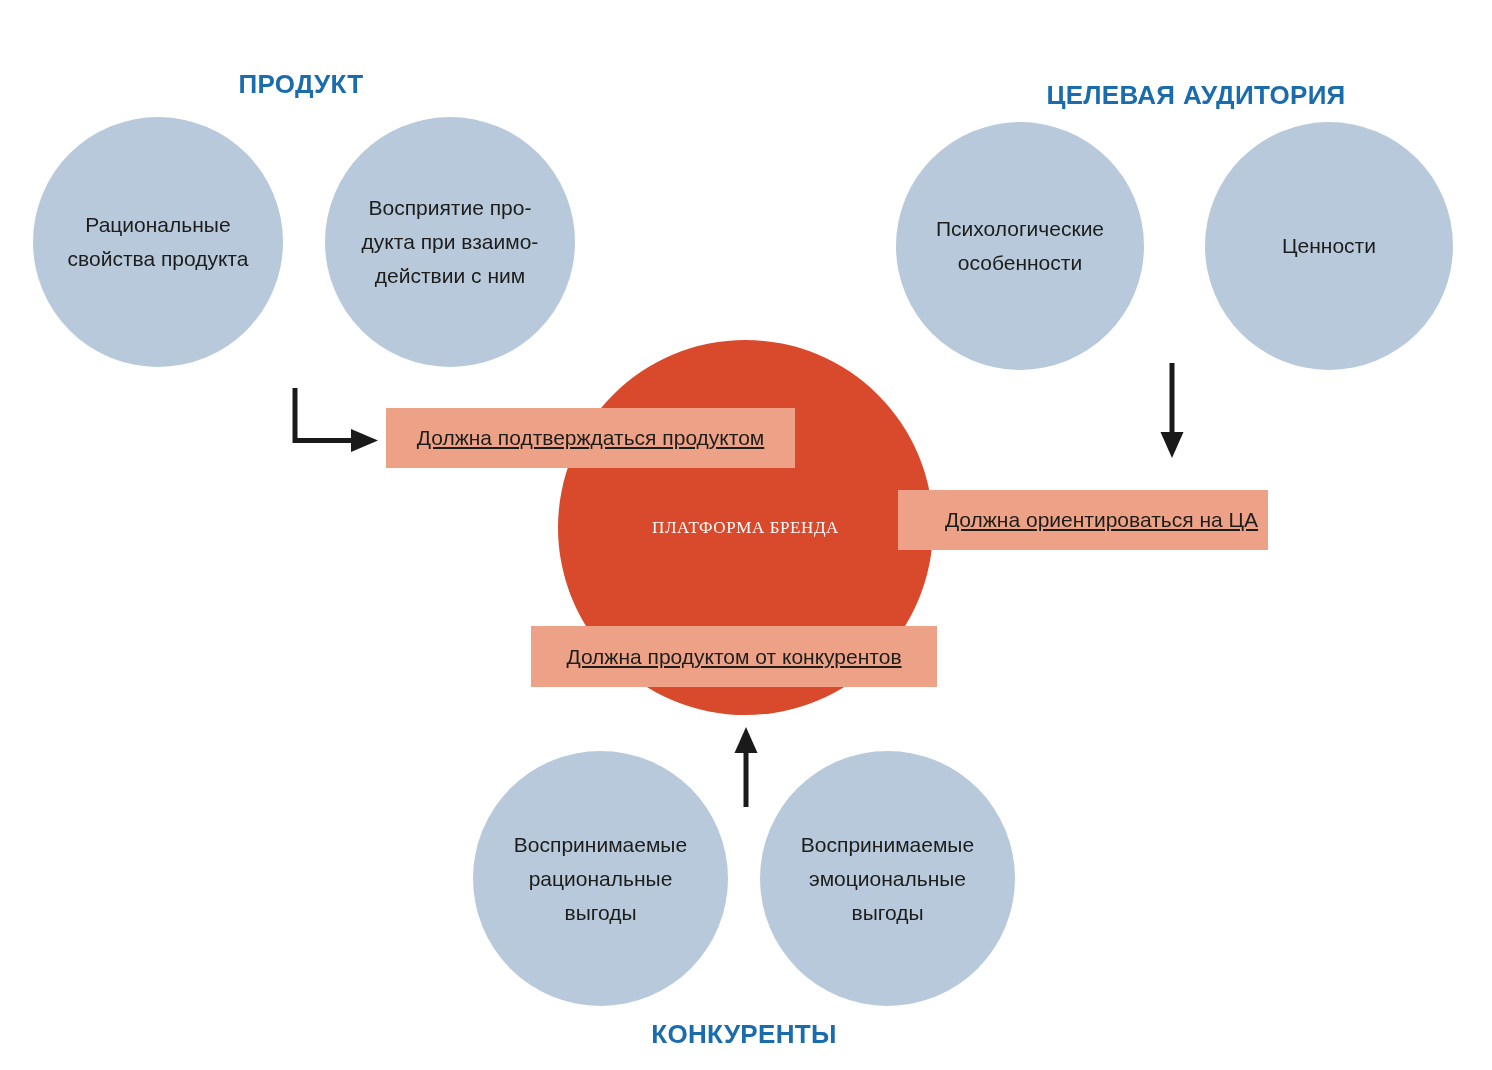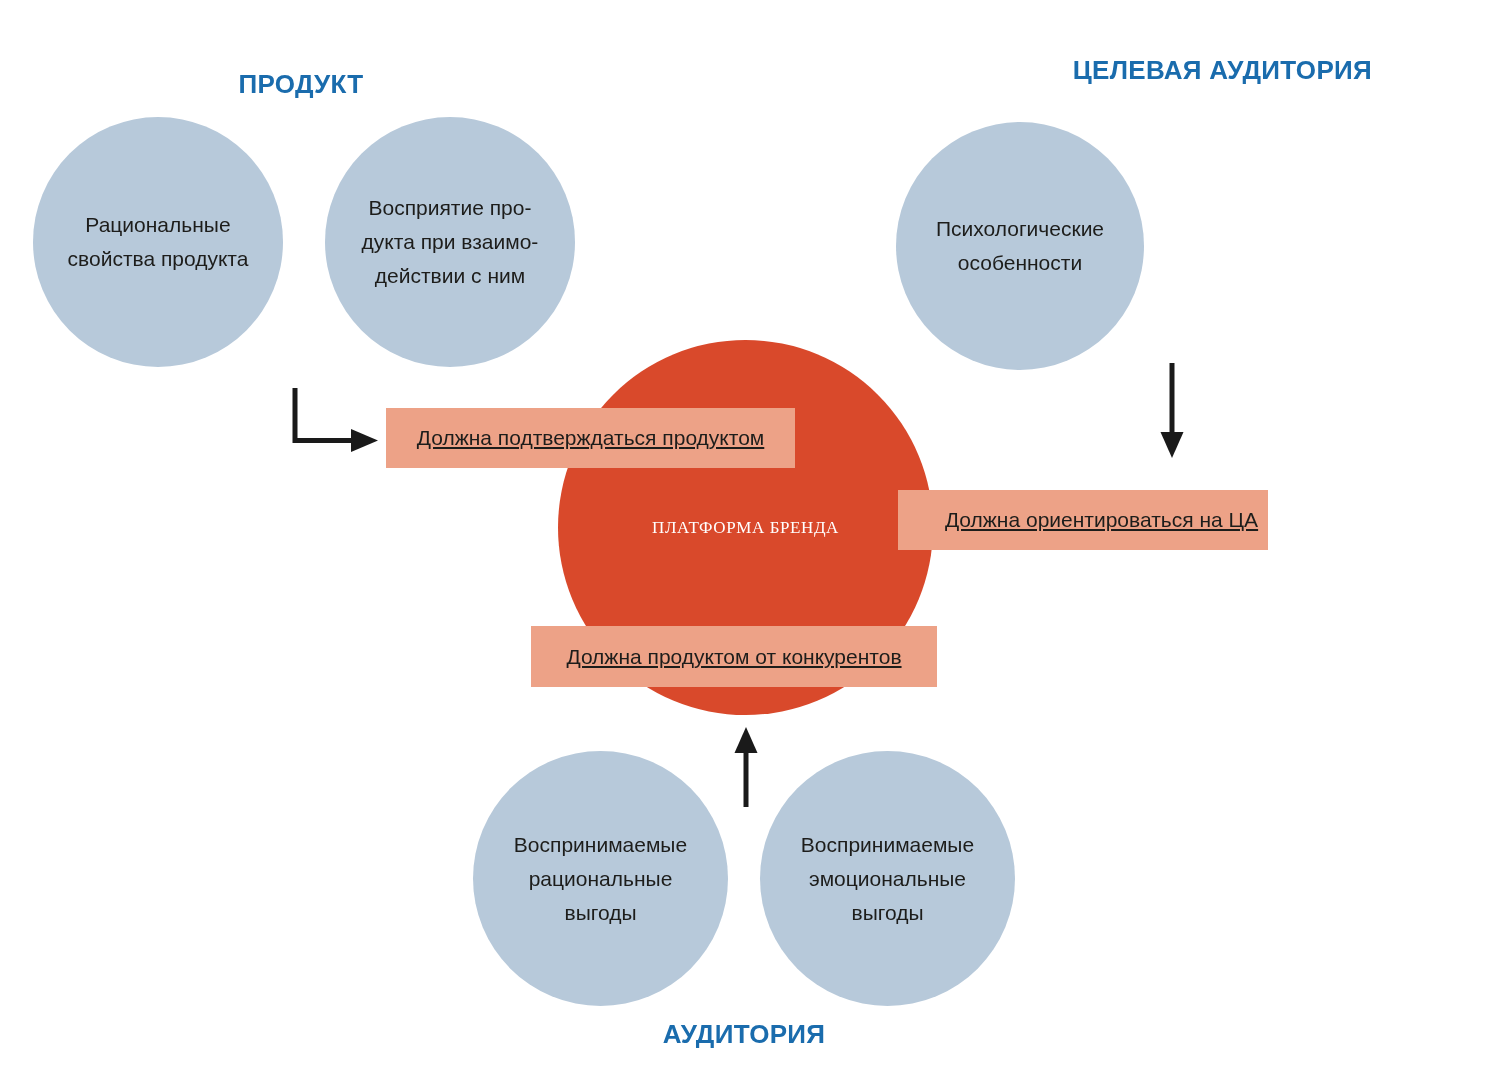--- a/index.html
+++ b/index.html
@@ -25,21 +25,21 @@
   .hdr{
     position:absolute;
     font-size:26px;
     font-weight:bold;
     color:var(--heading);
     text-align:center;
     letter-spacing:0.3px;
     white-space:nowrap;
   }
   #hdr-product{left:180px;top:69px;width:242px;}
-  #hdr-audience{left:1020px;top:55px;width:352px;text-align:right;}
+  #hdr-audience{left:1020px;top:80px;width:352px;}
   #hdr-competitors{left:594px;top:1019px;width:300px;}
 
   .circle{
     position:absolute;
     border-radius:50%;
     background:var(--circle-fill);
     display:flex;align-items:center;justify-content:center;
     text-align:center;
   }
   .circle .txt{
@@ -97,38 +97,41 @@
 </style>
 </head>
 <body>
 
 <div class="canvas">
 
   <div class="hdr" id="hdr-product">ПРОДУКТ</div>
 
   <div class="hdr" id="hdr-audience">ЦЕЛЕВАЯ АУДИТОРИЯ</div>
 
-  <div class="hdr" id="hdr-competitors">АУДИТОРИЯ</div>
+  <div class="hdr" id="hdr-competitors">КОНКУРЕНТЫ</div>
 
   <div class="circle" id="c1">
     <span class="txt">Рациональные
 свойства продукта</span>
   </div>
 
   <div class="circle" id="c3">
     <span class="txt">Психологические
 особенности</span>
   </div>
 
   <div class="circle" id="c2">
     <span class="txt">Восприятие про-
 дукта при взаимо-
 действии с ним</span>
   </div>
 
+  <div class="circle" id="c4">
+    <span class="txt">Ценности</span>
+  </div>
 
   <div class="circle" id="c5">
     <span class="txt">Воспринимаемые
 рациональные
 выгоды</span>
   </div>
 
   <div class="circle" id="c6">
     <span class="txt">Воспринимаемые
 эмоциональные

